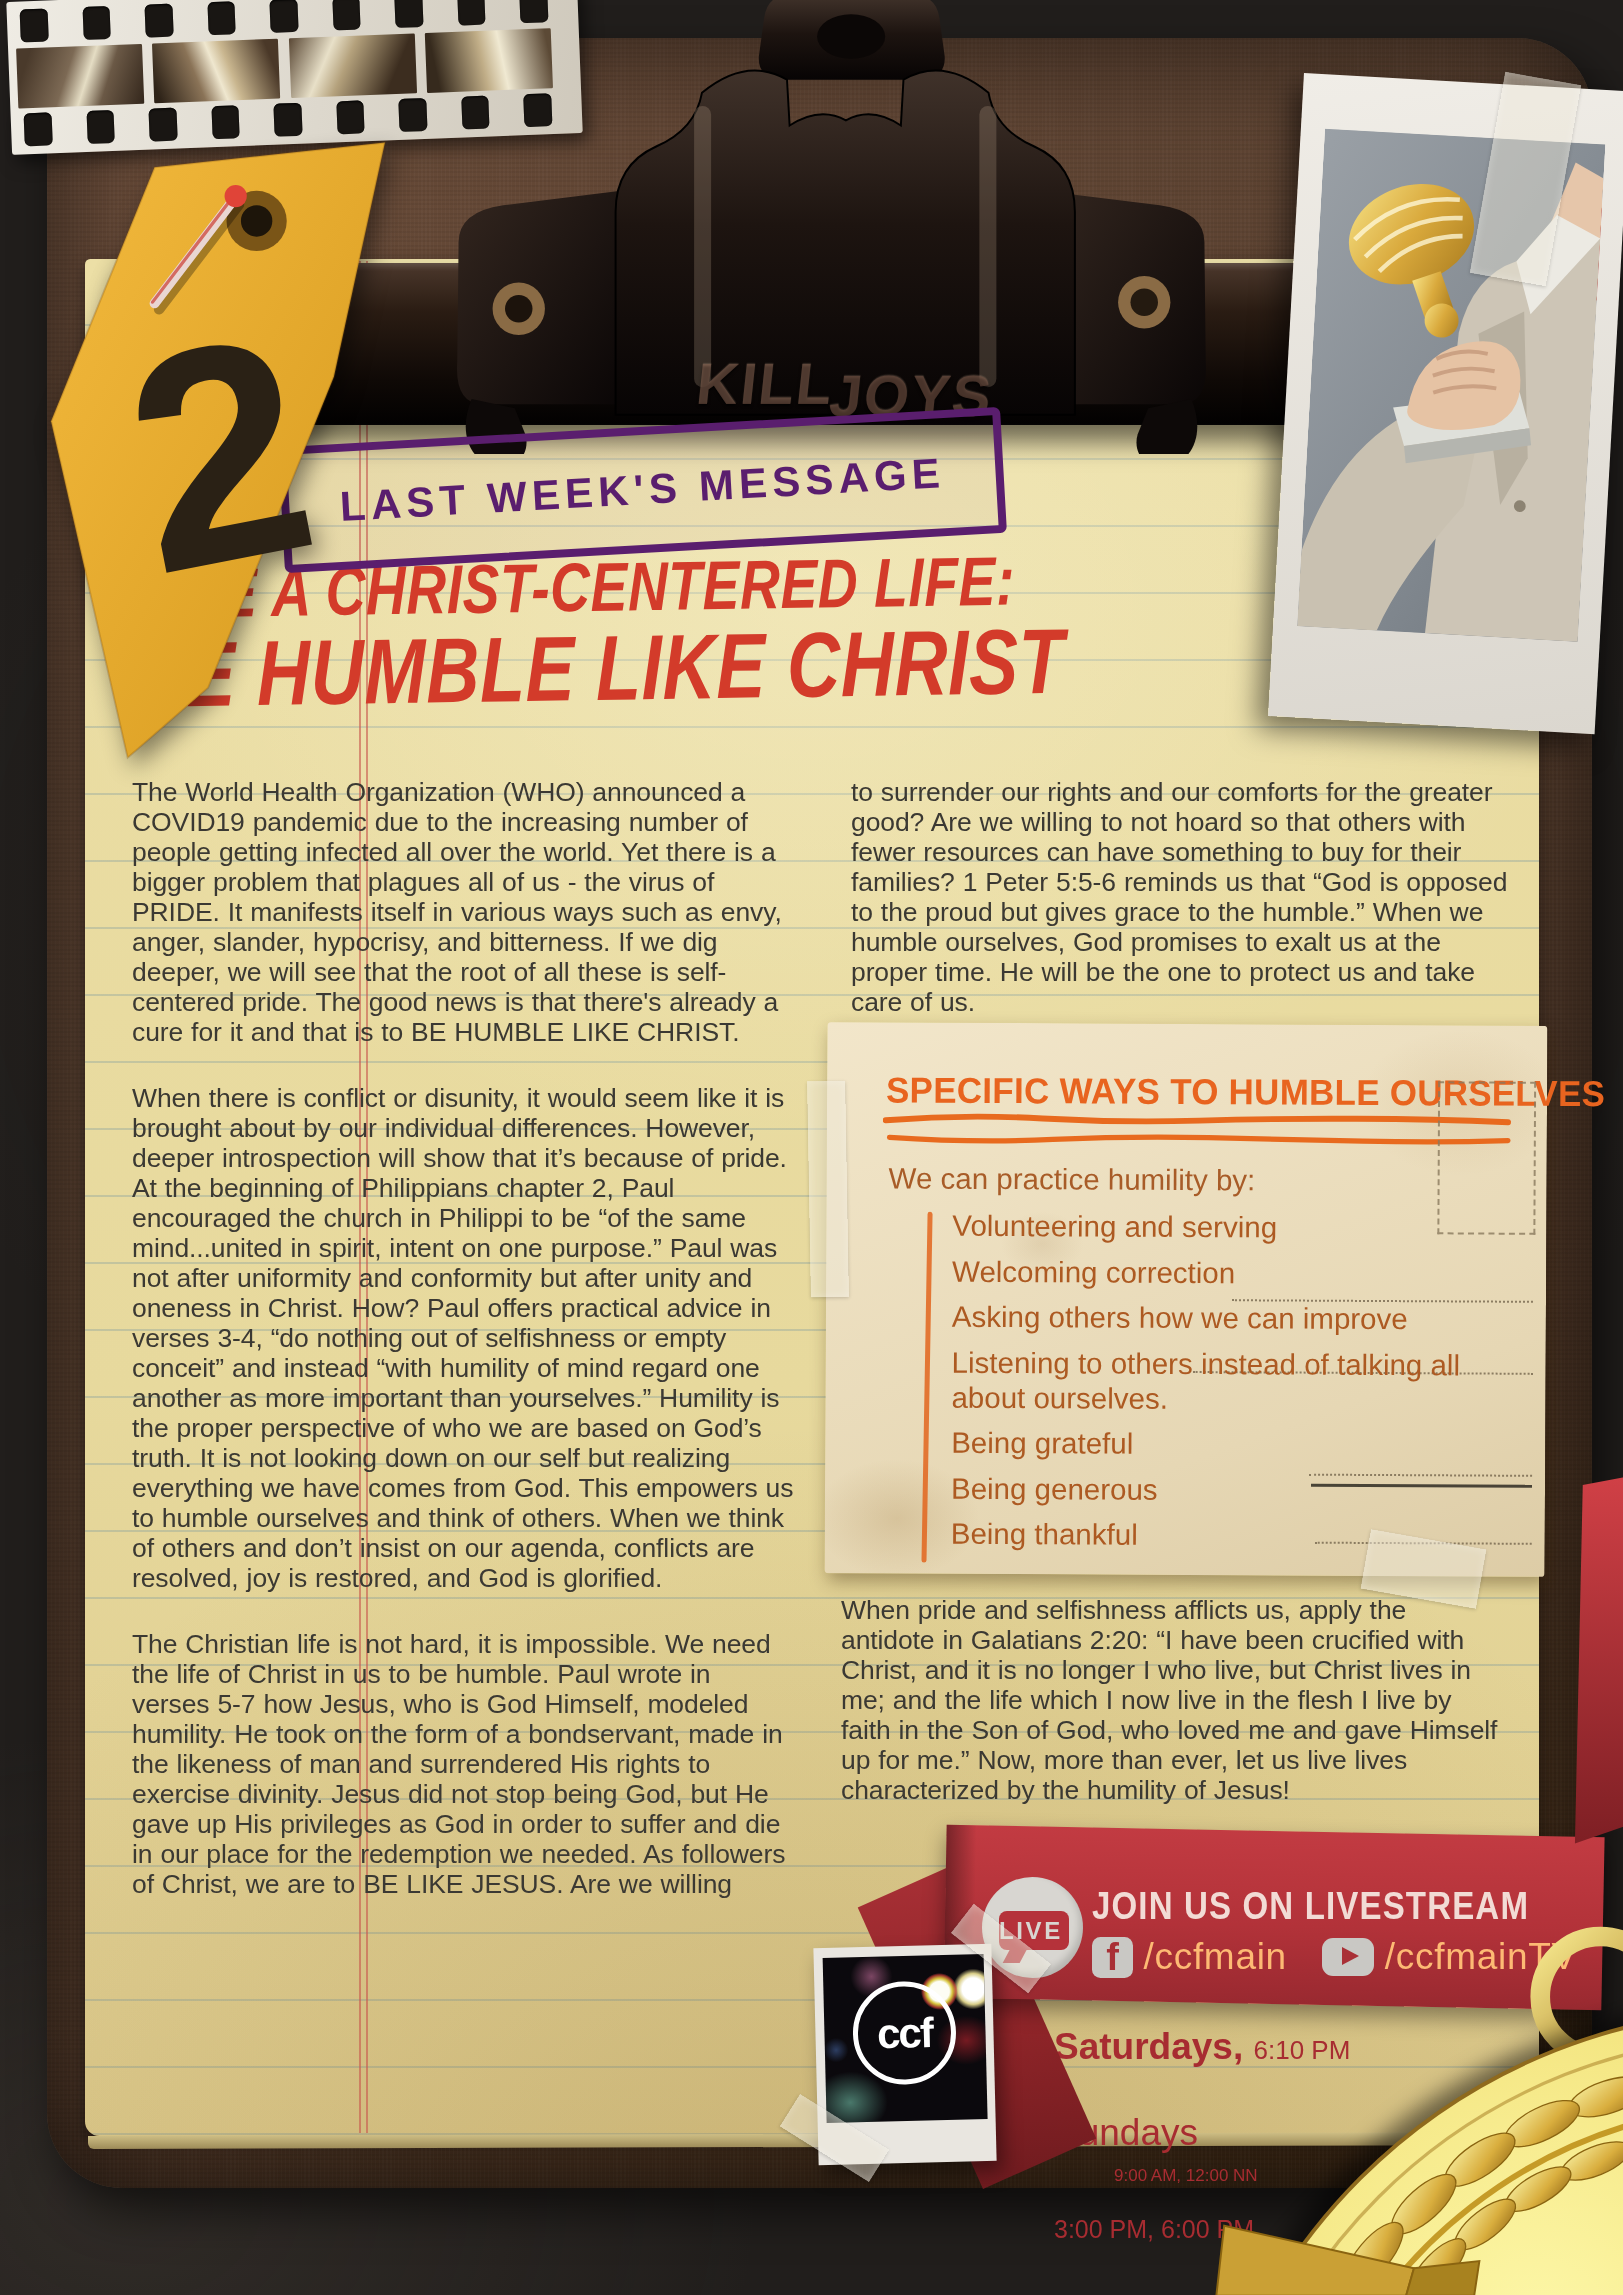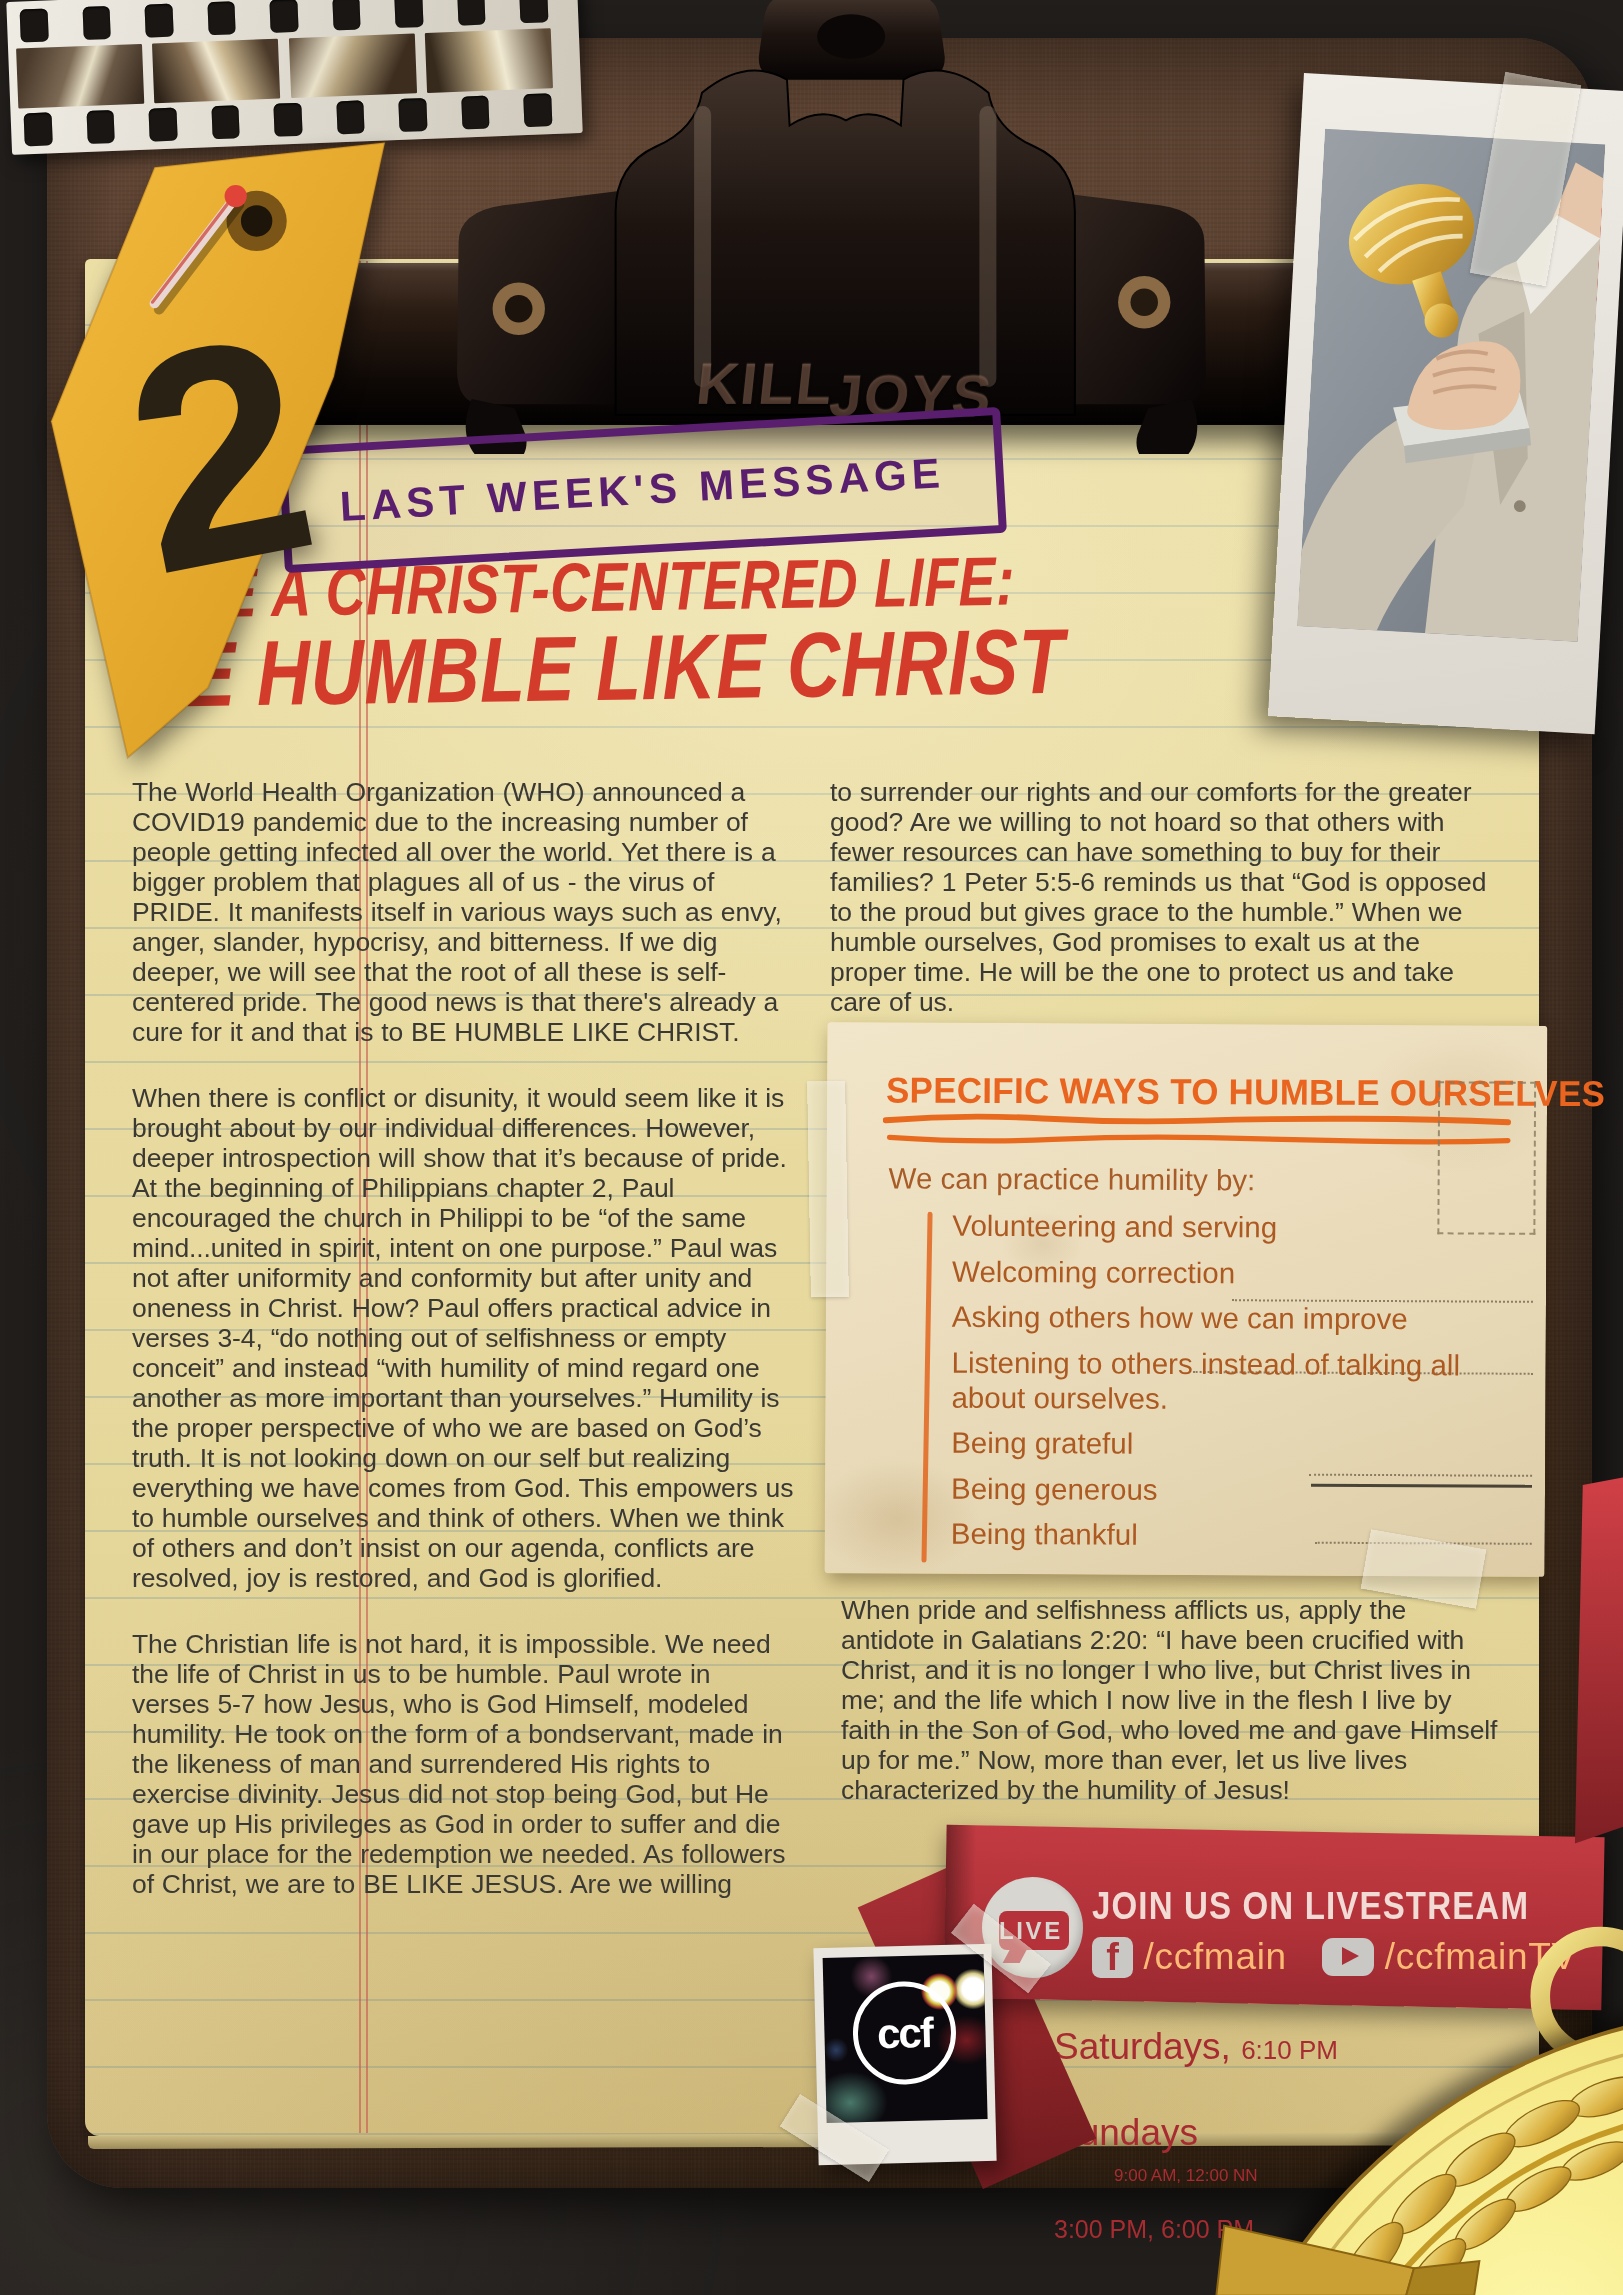--- a/index.html
+++ b/index.html
@@ -72,21 +72,21 @@
 
   
   .title1{left:132px;top:555px;z-index:8;color:#d33b2a;font-style:italic;font-weight:800;font-size:69px;
     transform:scaleX(.8) rotate(-.7deg);transform-origin:left top;white-space:nowrap;letter-spacing:0.7px}
   .title2{left:132px;top:623px;z-index:8;color:#d33b2a;font-style:italic;font-weight:800;font-size:92px;
     transform:scaleX(.8) rotate(-.7deg);transform-origin:left top;white-space:nowrap;letter-spacing:0.7px}
 
   
   .col{z-index:8;font-size:26.5px;line-height:30px;color:#3b3933;letter-spacing:-0.1px;word-spacing:0.7px}
   .col-left{left:132px;top:777px;width:662px}
-  .col-right{left:830px;top:777px;width:664px}
+  .col-right{left:851px;top:777px;width:664px}
   .col p{margin:0 0 36px}
   .col .sect{color:#e23c2b;font-weight:700;font-size:27px;margin:0 0 14.4px}
   .p5{left:841px;top:1595px;width:664px;z-index:8}
 
   
   .card{left:826px;top:1024px;width:720px;height:551px;z-index:8;transform:rotate(.3deg);
     background:
       radial-gradient(118px 85px at 10% 90%, rgba(150,110,50,.20), transparent 70%),
       radial-gradient(144px 105px at 88% 14%, rgba(160,120,60,.12), transparent 70%),
       radial-gradient(59px 46px at 30% 40%, rgba(140,100,50,.12), transparent 70%),
@@ -135,21 +135,21 @@
   .social-row{left:1092px;top:1936px;z-index:12;display:flex;align-items:center;gap:10.5px}
   .fb-icon{width:41px;height:41px;border-radius:8.5px;background:#c9c8c4;color:#a93036;font-weight:700;font-size:38px;
     display:flex;align-items:flex-end;justify-content:center;overflow:hidden;line-height:42px}
   .handle{color:#fdba74;font-size:37px;letter-spacing:0.7px}
   .yt-icon{width:52px;height:38px;border-radius:11px;background:#c9c8c4;position:relative;margin-left:25px}
   .yt-icon::after{content:"";position:absolute;left:19.6px;top:9.2px;border-left:17px solid #a93036;
     border-top:9.8px solid transparent;border-bottom:9.8px solid transparent}
 
   
   .sched{z-index:8;color:#a72c31;white-space:nowrap}
-  .sched .b{font-weight:400}
+  .sched .b{font-weight:700}
   .sc{font-variant-caps:all-small-caps}
   .sched-sat{left:1054px;top:2026px;font-size:37px}
   .sched-sun{left:1054px;top:2112px;font-size:37px}
   .sched-l1{left:1114px;top:2159px;font-size:24px}
   .sched-l2{left:1054px;top:2205px;font-size:36px}
 
   
   .ccf-pol{left:816px;top:1946px;width:178px;height:217px;background:#e9e6e0;z-index:11;
     transform:rotate(-1.4deg);box-shadow:6.5px 10.5px 19.6px rgba(0,0,0,.42)}
   .ccf-photo{position:absolute;left:8.5px;top:9.8px;width:161px;height:165px;overflow:hidden;

